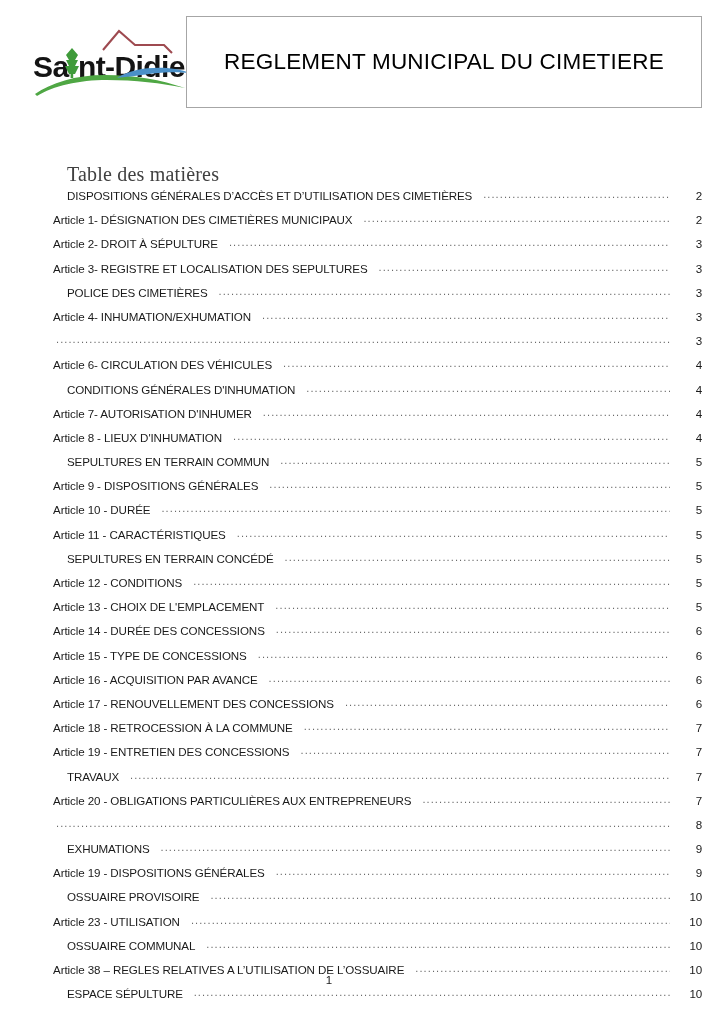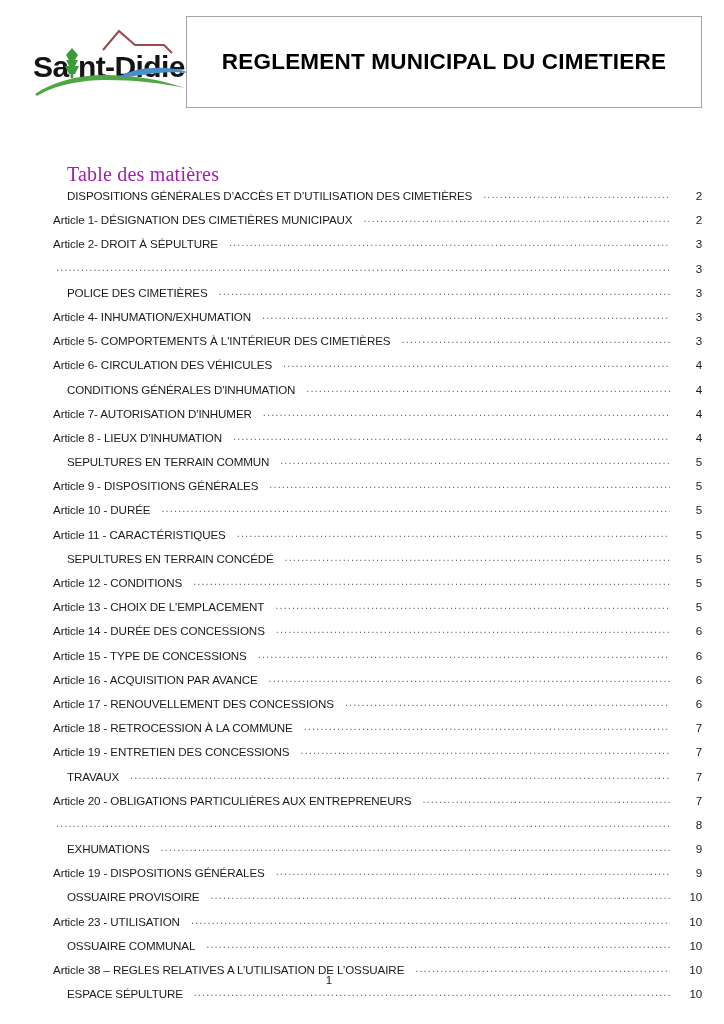--- a/index.html
+++ b/index.html
@@ -44,41 +44,41 @@
     border: 1px solid #a6a6a6;
     box-sizing: border-box;
     display: flex;
     flex-direction: column;
     align-items: center;
     justify-content: center;
     background: #ffffff;
   }
   .title-line {
     font-size: 22.5px;
-    font-weight: 700;
+    font-weight: 400;
     letter-spacing: 0.2px;
     line-height: 1.42;
     color: #000000;
     text-align: center;
     white-space: nowrap;
   }
 
   
   .toc-wrap {
     position: absolute;
     left: 0;
     top: 160px;
     width: 724px;
   }
   .toc-heading {
     margin: 0 0 2px 67px;
     font-family: "Liberation Serif", serif;
     font-size: 20px;
     font-weight: 400;
-    color: #a21caf;
+    color: #404040;
     letter-spacing: 0.2px;
     line-height: 1.4;
   }
 
   .toc-list {
     margin: 0;
     padding: 0;
     list-style: none;
   }
   .toc-row {
@@ -179,35 +179,35 @@
         <span class="toc-label">Article 1- DÉSIGNATION DES CIMETIÈRES MUNICIPAUX</span>
         <span class="toc-dots">..........................................................................................................................................................................................................</span>
         <span class="toc-page">2</span>
       </li>
       <li class="toc-row lvl2">
         <span class="toc-label">Article 2- DROIT À SÉPULTURE</span>
         <span class="toc-dots">..........................................................................................................................................................................................................</span>
         <span class="toc-page">3</span>
       </li>
       <li class="toc-row lvl2">
+        <span class="toc-label">Article 3- REGISTRE ET LOCALISATION DES SEPULTURES</span>
         <span class="toc-dots">..........................................................................................................................................................................................................</span>
         <span class="toc-page">3</span>
       </li>
       <li class="toc-row lvl1">
         <span class="toc-label">POLICE DES CIMETIÈRES</span>
         <span class="toc-dots">..........................................................................................................................................................................................................</span>
         <span class="toc-page">3</span>
       </li>
       <li class="toc-row lvl2">
         <span class="toc-label">Article 4- INHUMATION/EXHUMATION</span>
         <span class="toc-dots">..........................................................................................................................................................................................................</span>
         <span class="toc-page">3</span>
       </li>
       <li class="toc-row lvl2">
-        <span class="toc-label">Article 5- COMPORTEMENTS À L'INTÉRIEUR DES CIMETIÈRES</span>
         <span class="toc-dots">..........................................................................................................................................................................................................</span>
         <span class="toc-page">3</span>
       </li>
       <li class="toc-row lvl2">
         <span class="toc-label">Article 6- CIRCULATION DES VÉHICULES</span>
         <span class="toc-dots">..........................................................................................................................................................................................................</span>
         <span class="toc-page">4</span>
       </li>
       <li class="toc-row lvl1">
         <span class="toc-label">CONDITIONS GÉNÉRALES D'INHUMATION</span>

